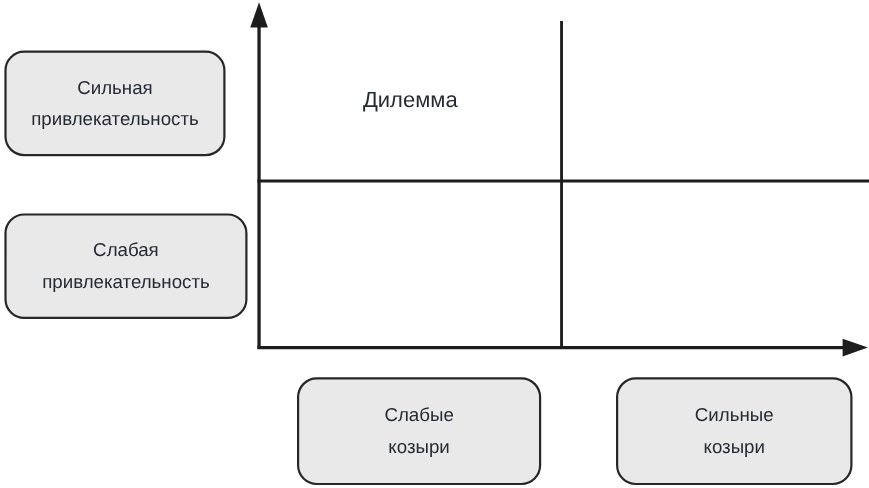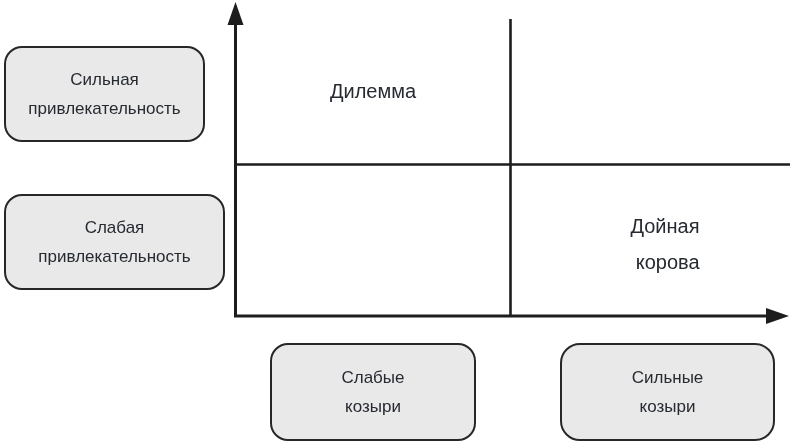--- a/index.html
+++ b/index.html
@@ -81,32 +81,28 @@
   </div>
 
   <div class="quad-label" style="left:373px; top:91px;">
     <span class="line">Дилемма</span>
   </div>
 
 
   <div class="quad-label" style="left:372px; top:244px;">
   </div>
 
-  <div class="quad-label" style="left:665px; top:244px;">
-    <span class="line">Дойная</span>
-    <span class="line">корова</span>
-  </div>
 
-  <div class="callout" style="left:270px; top:343px; width:206px; height:98px;">
+  <div class="callout" style="left:270px; top:343px; width:222px; height:98px;">
     <div>
       <span class="line">Слабые</span>
       <span class="line">козыри</span>
     </div>
   </div>
 
-  <div class="callout" style="left:560px; top:343px; width:215px; height:98px;border-radius:20px;">
+  <div class="callout" style="left:560px; top:343px; width:215px; height:98px;">
     <div>
       <span class="line">Сильные</span>
       <span class="line">козыри</span>
     </div>
   </div>
 
 </div>
 
 </body></html>

